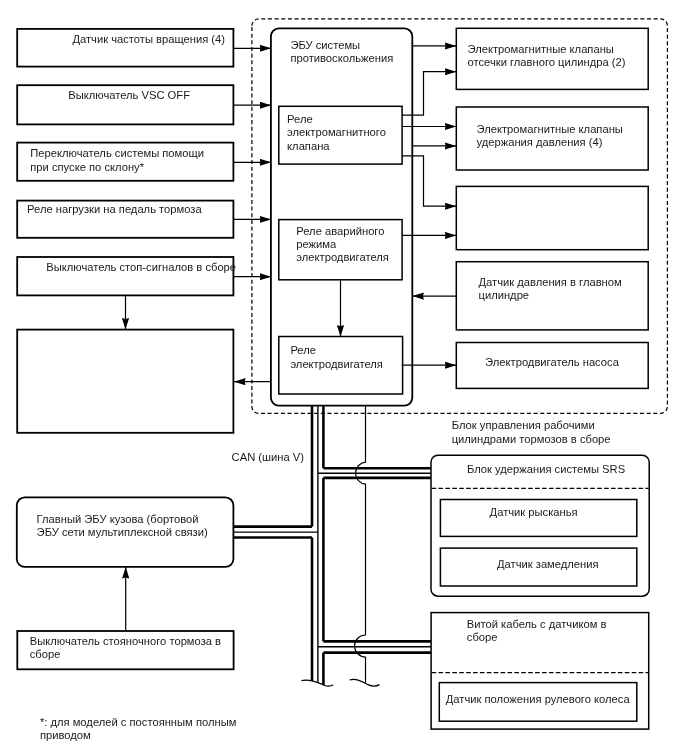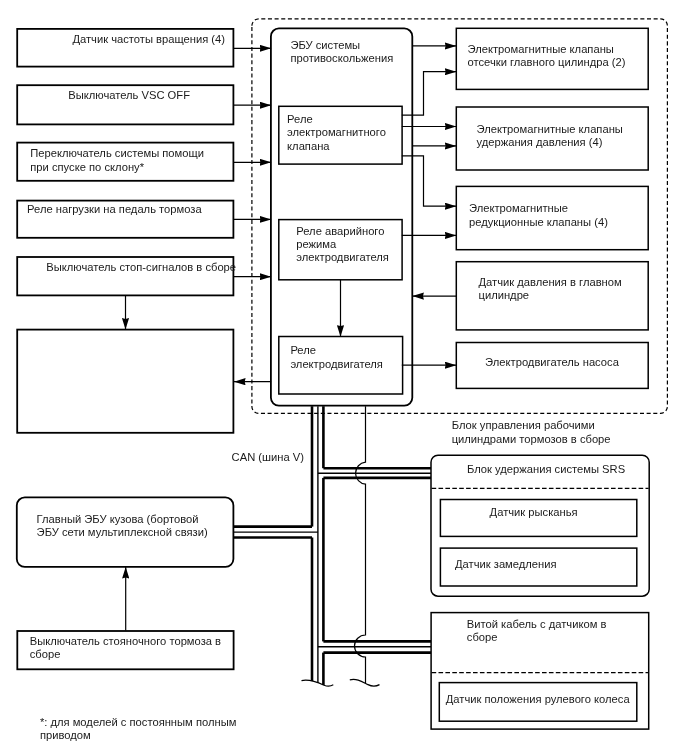--- a/index.html
+++ b/index.html
@@ -101,35 +101,33 @@
 клапана</div>
   <div class="tx" style="left:296.3px;top:224.8px">Реле аварийного
 режима
 электродвигателя</div>
   <div class="tx" style="left:290.4px;top:344.4px">Реле
 электродвигателя</div>
   <div class="tx" style="left:467.5px;top:42.7px">Электромагнитные клапаны
 отсечки главного цилиндра (2)</div>
   <div class="tx" style="left:476.5px;top:122.8px">Электромагнитные клапаны
 удержания давления (4)</div>
-  <div class="tx" style="left:469px;top:202.4px">Электромагнитные
-редукционные клапаны (4)</div>
   <div class="tx" style="left:478.5px;top:275.5px">Датчик давления в главном
 цилиндре</div>
   <div class="tx" style="left:485.1px;top:355.5px">Электродвигатель насоса</div>
   <div class="tx" style="left:451.7px;top:419.3px">Блок управления рабочими
 цилиндрами тормозов в сборе</div>
   <div class="tx" style="left:231.6px;top:451.3px">CAN (шина V)</div>
   <div class="tx" style="left:39.9px;top:716px">*: для моделей с постоянным полным
 приводом</div>
   <div class="tx" style="left:36.6px;top:512.5px">Главный ЭБУ кузова (бортовой
 ЭБУ сети мультиплексной связи)</div>
   <div class="tx" style="left:29.7px;top:635.1px">Выключатель стояночного тормоза в
 сборе</div>
   <div class="tx" style="left:467px;top:463px">Блок удержания системы SRS</div>
   <div class="tx" style="left:489.6px;top:505.6px">Датчик рысканья</div>
-  <div class="tx" style="left:455px;top:557.6px">Датчик замедления</div>
+  <div class="tx" style="left:497px;top:557.6px">Датчик замедления</div>
   <div class="tx" style="left:466.8px;top:617.5px">Витой кабель с датчиком в
 сборе</div>
   <div class="tx" style="left:445.8px;top:692.6px">Датчик положения рулевого колеса</div>
   </div>
 
 </div>
 
 </body></html>

